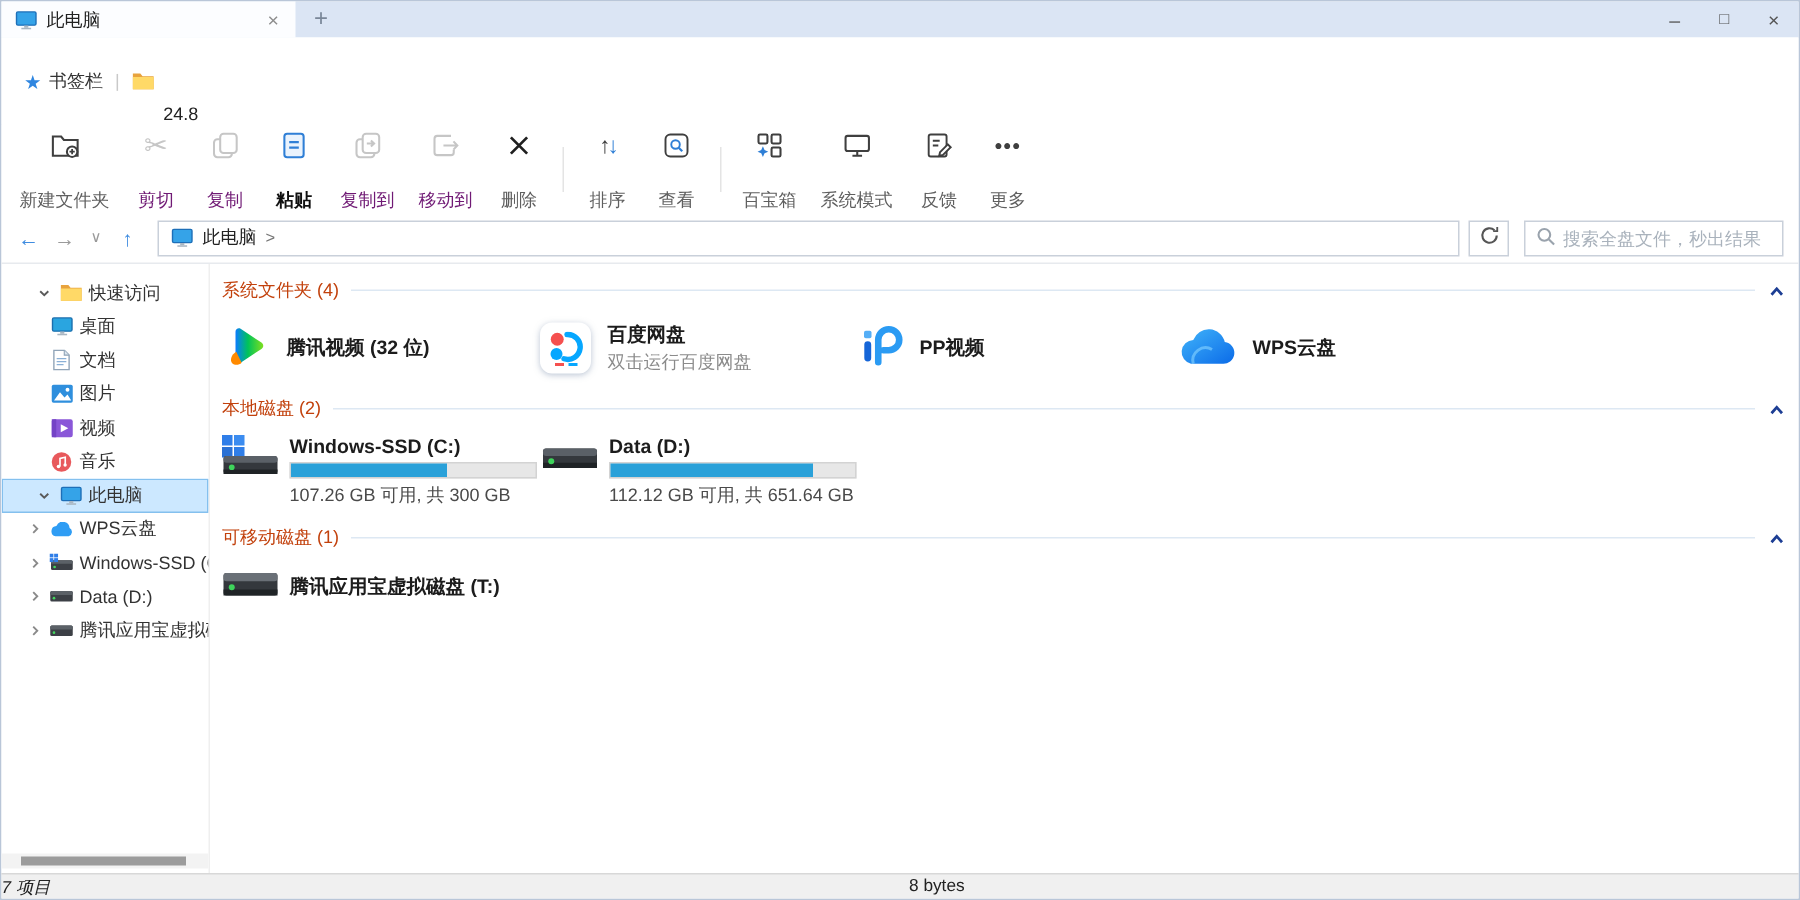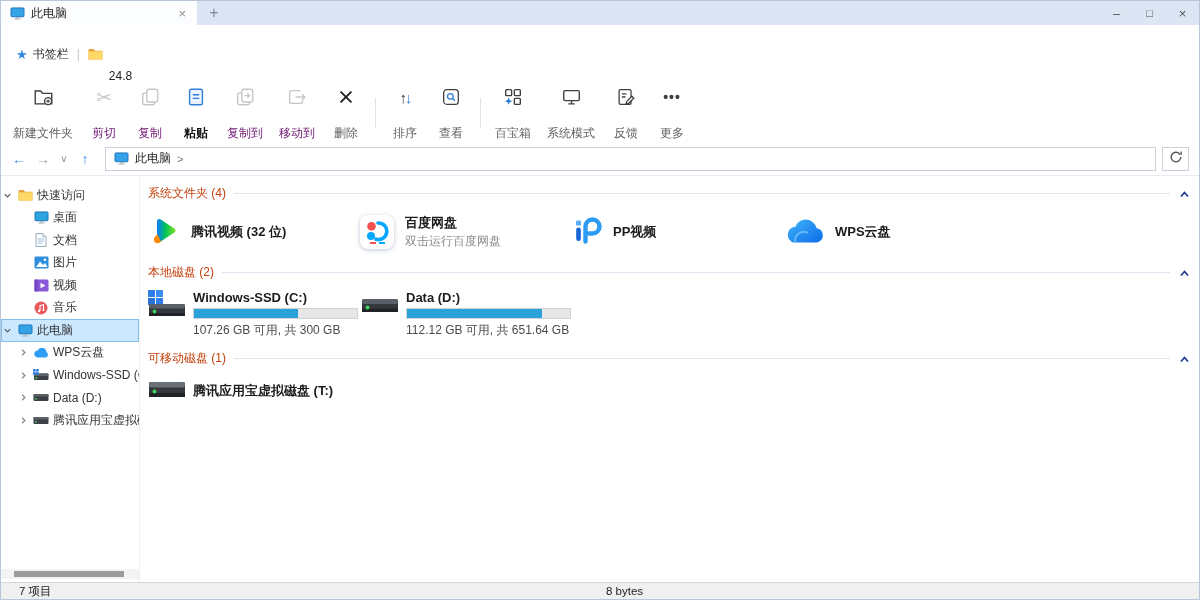--- a/index.html
+++ b/index.html
@@ -43,21 +43,21 @@
 .bc-text {color:#222;}
 .bc-chev {color:#777;font-size:11px;}
 .refresh-btn {flex:0 0 27px;height:24px;border:1px solid #c9d0da;display:flex;align-items:center;justify-content:center;margin-left:2px;}
 .searchbox {flex:0 0 173px;height:24px;border:1px solid #c9d0da;display:flex;align-items:center;gap:5px;padding:0 7px;margin-left:6px;}
 .searchbox input {border:none;outline:none;width:100%;font-size:12px;font-family:inherit;color:#333;background:transparent;}
 .searchbox input::placeholder {color:#a9b2bc;}
 
 
 .content {flex:1;display:flex;min-height:0;}
 .sidebar {flex:0 0 139px;background:#fff;position:relative;padding-top:8px;border-right:1px solid #efefef;overflow:hidden;}
-.srow {height:22.5px;display:flex;align-items:center;gap:4px;padding-left:0;white-space:nowrap;}
+.srow {height:22.5px;display:flex;align-items:center;gap:4px;padding-left:22px;white-space:nowrap;}
 .tchev {width:12px;flex:0 0 12px;display:flex;justify-content:center;}
 .sicon {width:16px;flex:0 0 16px;display:flex;justify-content:center;}
 .slabel {color:#333;overflow:hidden;}
 .srow.lvl1 {padding-left:32px;}
 .srow.lvl2 {padding-left:16px;}
 .srow.selected {background:#cce8ff;box-shadow:inset 0 0 0 1px #84c0ee;}
 .sb-scroll {position:absolute;left:0;bottom:3px;width:138px;height:10px;background:#f3f3f3;}
 .sb-thumb {position:absolute;left:13px;top:2px;width:110px;height:6px;background:#9c9c9c;}
 
 .main {flex:1;padding:7px 10px 0 8px;min-width:0;background:#fff;}
@@ -79,21 +79,21 @@
 .drive-name {color:#1c1c1c;font-weight:700;font-size:13px;}
 .drive-bar {width:165px;height:11px;background:#e7e7e7;border:1px solid #d3d3d3;margin:3px 0;}
 .drive-fill {height:100%;background:#2aa1d9;}
 .drive-cap {color:#4a4a4a;}
 .removable-row {padding:10px 0;}
 .drive.removable {align-items:center;}
 .drive.removable .drive-name {font-weight:700;}
 
 
 .statusbar {flex:0 0 17px;background:#f0f0f0;border-top:1px solid #d8d8d8;position:relative;display:flex;align-items:center;font-size:11.5px;color:#222;}
-.sb-left {padding-left:18px;}
+.sb-left {padding-left:0;font-style:italic;}
 .sb-size {position:absolute;left:605px;}
 </style>
 </head>
 <body>
 
 <div class="window">
 
   <div class="tabbar">
     <div class="tab">
       <span class="sicon">
@@ -260,20 +260,27 @@
           </svg>
         </span>
       <span class="bc-text">此电脑</span>
       <span class="bc-chev">&gt;</span>
     </div>
     <div class="refresh-btn">
       <span><svg width="14" height="14" viewBox="0 0 16 16" fill="none" stroke="#555" stroke-width="1.6">
             <path d="M13.5 8 a5.5 5.5 0 1 1 -1.7 -3.95"></path>
             <path d="M13.9 1.6 v3.1 h-3.1" stroke-width="1.4"></path>
           </svg></span>
+    </div>
+    <div class="searchbox">
+      <span><svg width="13" height="13" viewBox="0 0 14 14" fill="none" stroke="#9aa3ad" stroke-width="1.5">
+            <circle cx="6" cy="6" r="4.2"></circle>
+            <path d="M9.3 9.3 L13 13"></path>
+          </svg></span>
+      <input class="search-input" placeholder="搜索全盘文件，秒出结果" style="">
     </div>
   </div>
 
   <div class="content">
 
     <div class="sidebar">
       <div class="srow">
         <span class="tchev">
             <svg width="9" height="9" viewBox="0 0 10 10" fill="none" stroke="#5a5a5a" stroke-width="1.4">
               <path d="M2 3.5 L5 6.5 L8 3.5"></path>

